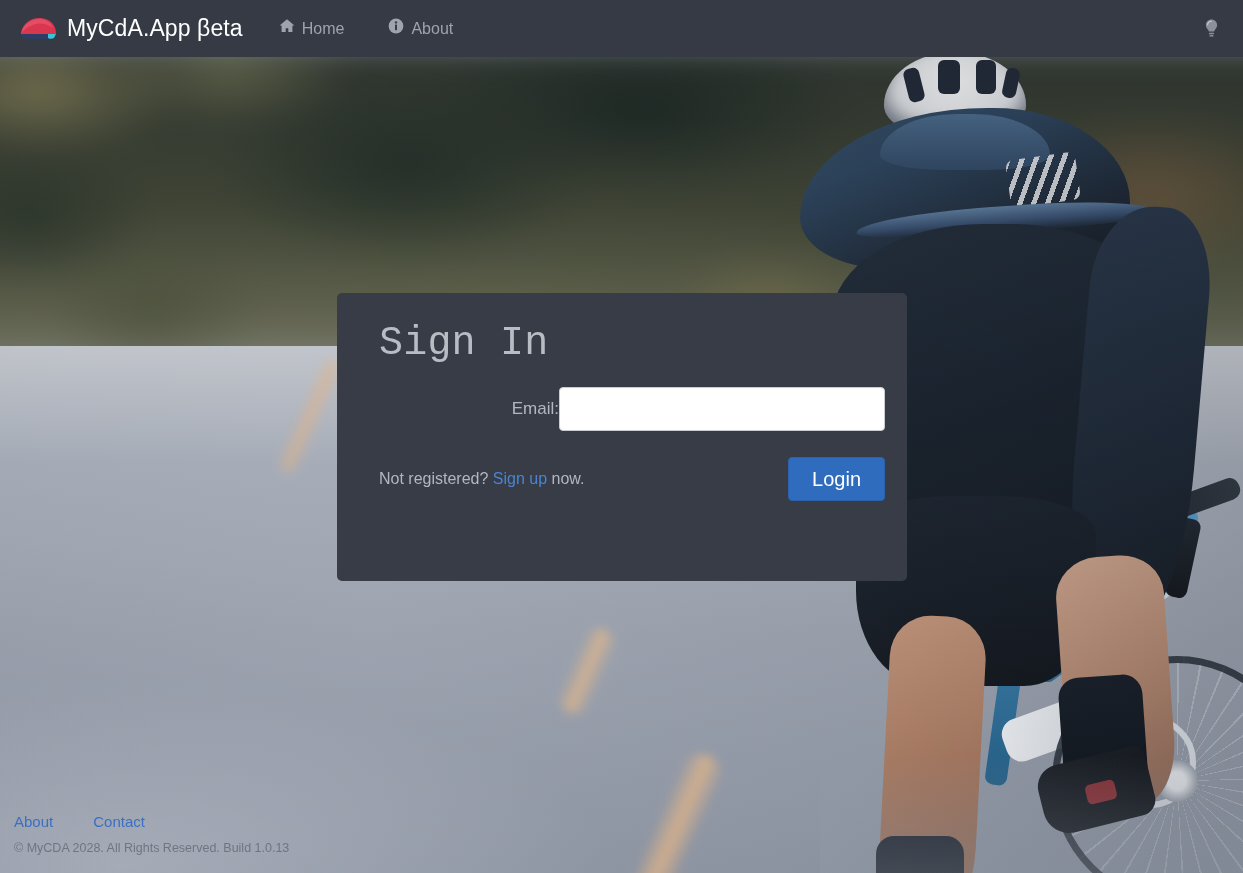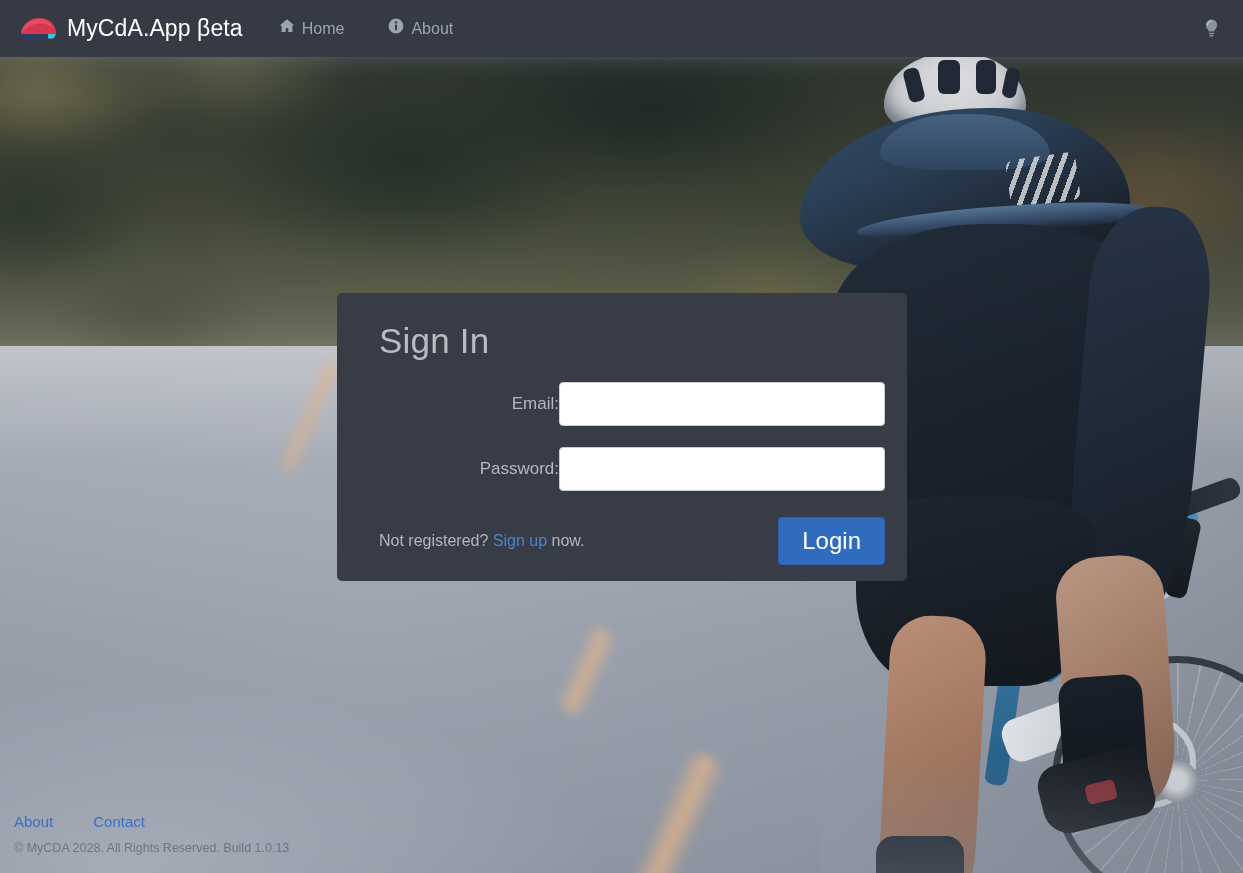--- a/index.html
+++ b/index.html
@@ -276,24 +276,25 @@
     position: absolute;
     left: 337px; top: 293px;
     width: 570px; height: 288px;
     background: #373c47;
     border-radius: 5px;
     z-index: 10;
     padding: 22px 22px 0 22px;
   }
   .signin-title {
     color: #b8bcc3;
-    font-size: 35px;
+    font-size: 40px;
     font-weight: normal;
     margin: 6px 0 0 20px;
     letter-spacing: .2px;
+    font-family: Liberation Mono, monospace;
   }
   .form-row {
     display: flex;
     align-items: center;
     margin-top: 21px;
     padding-left: 20px;
   }
   .form-label {
     color: #b2b7bf;
     font-size: 17px;
@@ -320,21 +321,21 @@
     padding-right: 0;
     margin-top: 26px;
   }
   .register-text { color: #b2b7bf; font-size: 16px; }
   .register-text a { color: #4a84d1; text-decoration: none; }
   .login-btn {
     background: #2f6cbd;
     border: 1px solid #2a62ad;
     border-radius: 4px;
     color: #ffffff;
-    font-size: 24px;
+    font-size: 20px;
     padding: 11px 23px;
     cursor: pointer;
     font-family: "Liberation Sans", sans-serif;
     line-height: 1;
   }
 
   
   .footer {
     position: absolute;
     left: 14px; bottom: 18px;
@@ -447,24 +448,20 @@
   </div>
 
   <div class="signin-card">
     <h1 class="signin-title">Sign In</h1>
 
     <div class="form-row">
       <label class="form-label">Email:</label>
       <input class="form-input" type="email" value="" placeholder="" style="">
     </div>
 
-    <div class="form-row">
-      <label class="form-label">Password:</label>
-      <input class="form-input" type="password" value="" placeholder="" style="">
-    </div>
 
     <div class="form-foot">
       <div class="register-text"><span>Not registered? </span><a href="#">Sign up</a><span> now.</span></div>
       <button class="login-btn">Login</button>
     </div>
   </div>
 
   <div class="footer">
     <div class="footer-links">
       <a href="#">About</a>

